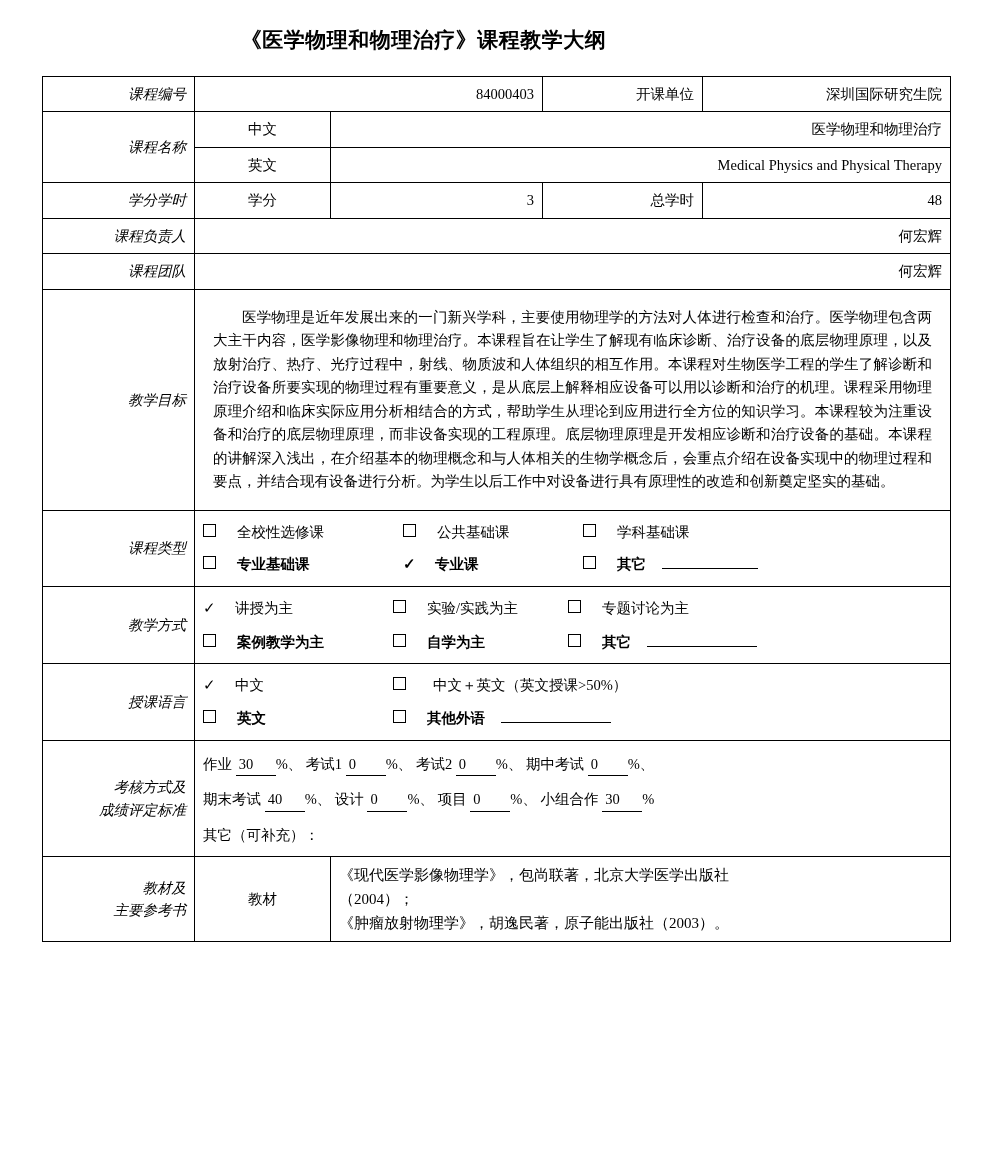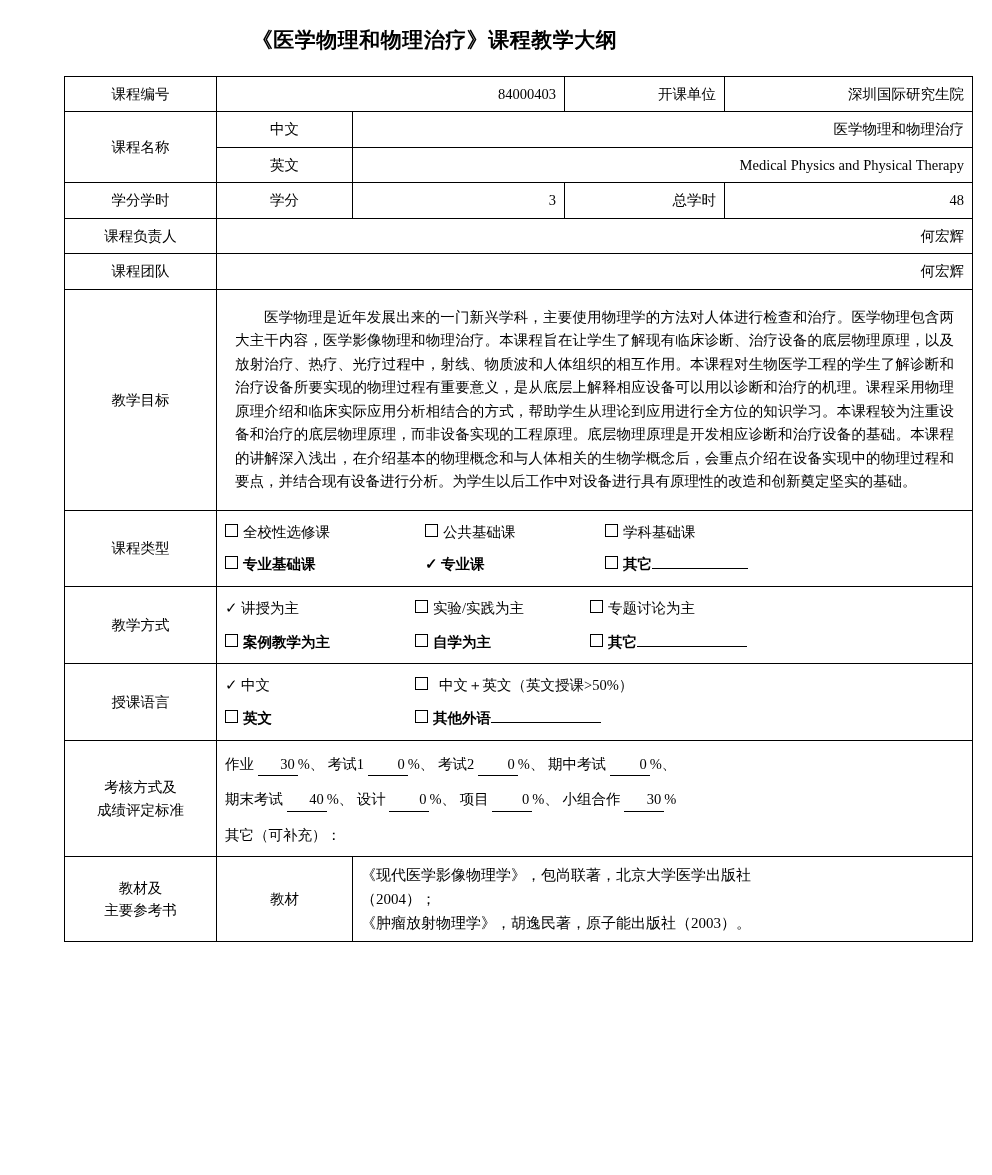--- a/index.html
+++ b/index.html
@@ -9,21 +9,21 @@
   }
   body {
     width: 992px;
     min-height: 1175px;
     font-family: "Liberation Serif", "DejaVu Serif", serif;
     color: #000000;
   }
   .page {
     width: 847px;
     box-sizing: border-box;
-    padding: 20px 42px 10px 64px;
+    padding: 20px 42px 10px 42px;
   }
   .doc-title {
     text-align: center;
     font-size: 21px;
     font-weight: bold;
     letter-spacing: 0.5px;
     margin: 6px 0 22px 0;
     font-family: "Liberation Sans", sans-serif;
   }
   .section-title {
@@ -39,22 +39,23 @@
     table-layout: fixed;
   }
   table.main td {
     border: 1px solid #000000;
     font-size: 14.5px;
     padding: 6px 8px;
     vertical-align: middle;
     line-height: 1.55;
   }
   td.label {
-    text-align: center;
+    text-align: right;
     width: 152px;
+    font-style: italic;
   }
   td.sublabel {
     text-align: center;
     width: 136px;
   }
   td.ctr {
     text-align: right;
   }
   td.body {
     text-align: justify;
@@ -76,20 +77,21 @@
     display: flex;
     align-items: baseline;
     margin: 4px 0 10px 0;
   }
   .optrow:last-child { margin-bottom: 4px; font-weight: bold; }
   .opt {
     display: inline-flex;
     align-items: baseline;
     font-size: 14.5px;
     white-space: nowrap;
+    gap: 16px;
   }
   .box {
     display: inline-block;
     width: 11px;
     height: 11px;
     border: 1px solid #000;
     margin-right: 5px;
     position: relative;
     top: 0px;
     flex: none;
@@ -114,21 +116,21 @@
     height: 1em;
   }
   .assess-line {
     margin: 6px 0 12px 0;
     font-size: 14.5px;
   }
   .assess-line:last-child { margin-bottom: 4px; }
   .ul {
     display: inline-block;
     border-bottom: 1px solid #000;
-    text-align: right;
+    text-align: left;
     min-width: 34px;
     padding: 0 3px;
   }
   .book-line {
     margin: 0;
     line-height: 1.6;
     font-size: 15px;
   }
   .twoline-label {
     text-align: center;

